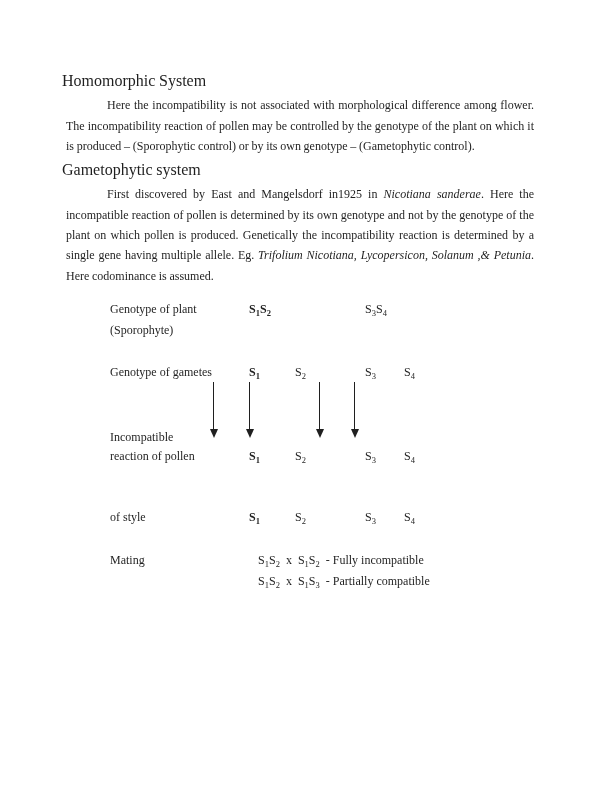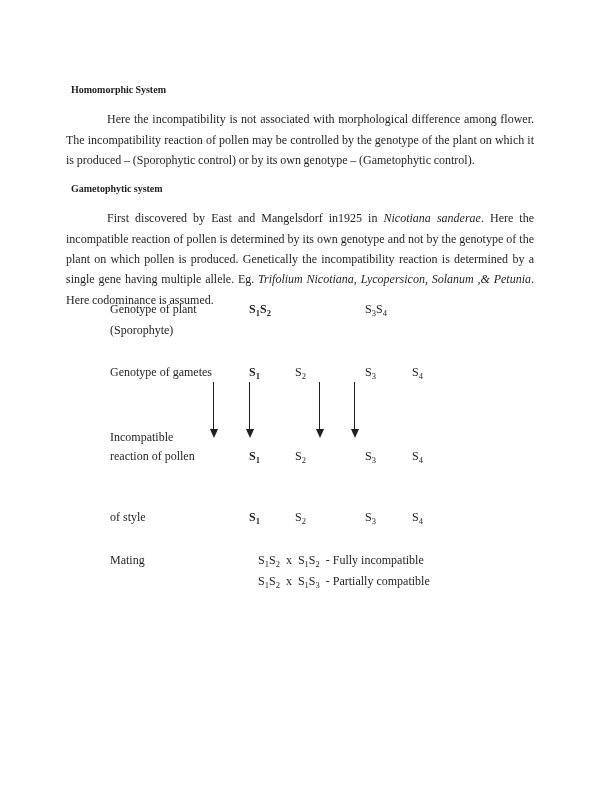--- a/index.html
+++ b/index.html
@@ -8,29 +8,29 @@
     font-family: "Liberation Serif", "DejaVu Serif", serif;
   }
   .page {
     position: relative; width: 600px; height: 800px; background: #ffffff;
     color: #1f1f1f; font-size: 12px;
   }
   .flow {
     position: absolute; left: 62px; top: 71px; width: 476px;
     line-height: 20.3px; word-spacing: -0.3px;
   }
-  .flow h3 { margin: 9px; font-size: 10px; font-weight: 700; }
+  .flow h3 { margin: 0; font-size: 16px; font-weight: 400; }
   .jp { margin: 4px; text-align: justify; }
   .ind { text-indent: 41px; }
   .it { font-style: italic; }
   .diagram { position: absolute; left: 0; top: 0; width: 600px; height: 800px; }
   .drow { position: absolute; left: 0; width: 600px; height: 21px; line-height: 20.3px; margin-left: 48px; }
   .drow span { position: absolute; top: 0; white-space: pre; }
   .lab  { left: 62px; }
-  .c1 { left: 201px; font-weight: bold; } .c2 { left: 247px; } .c3 { left: 317px; } .c4 { left: 364px; }
+  .c1 { left: 201px; font-weight: bold; } .c2 { left: 247px; } .c3 { left: 317px; } .c4 { left: 356px; }
   .cm { left: 210px; }
   sub { font-size: 8.5px; line-height: 0; }
   .arrow {
     position: absolute; top: 382px; width: 1px; height: 47px; background: #1f1f1f;
   }
   .arrow::after {
     content: ""; position: absolute; left: -3.5px; top: 47px; width: 0; height: 0;
     border-left: 4px solid transparent; border-right: 4px solid transparent;
     border-top: 9px solid #1f1f1f;
   }

